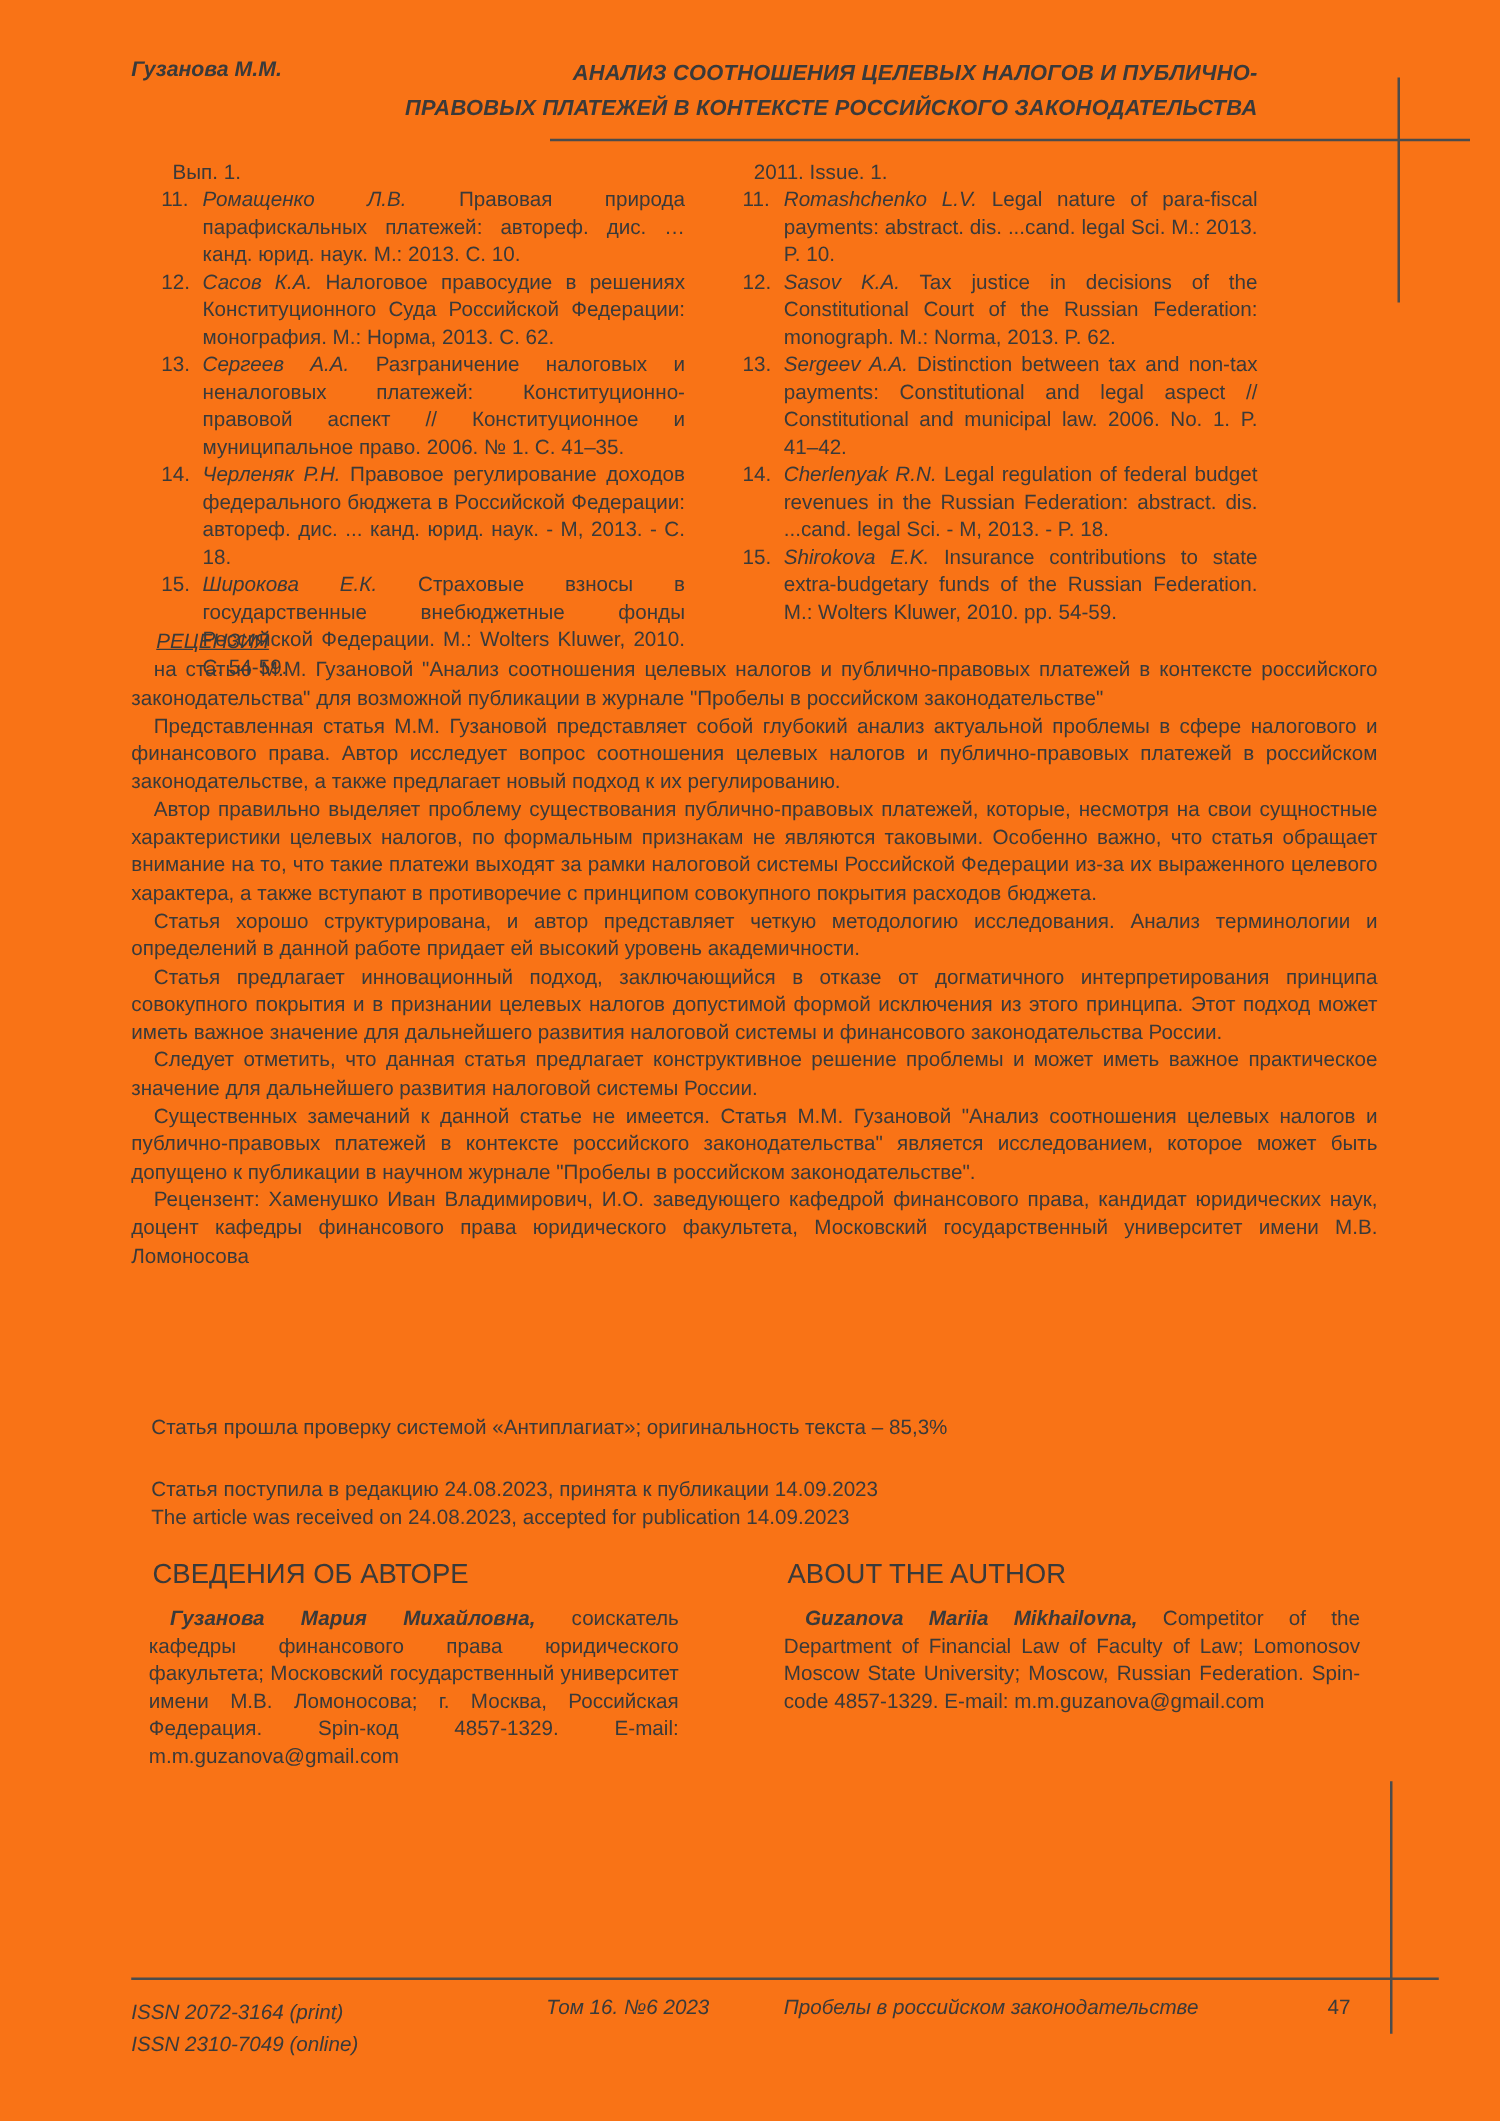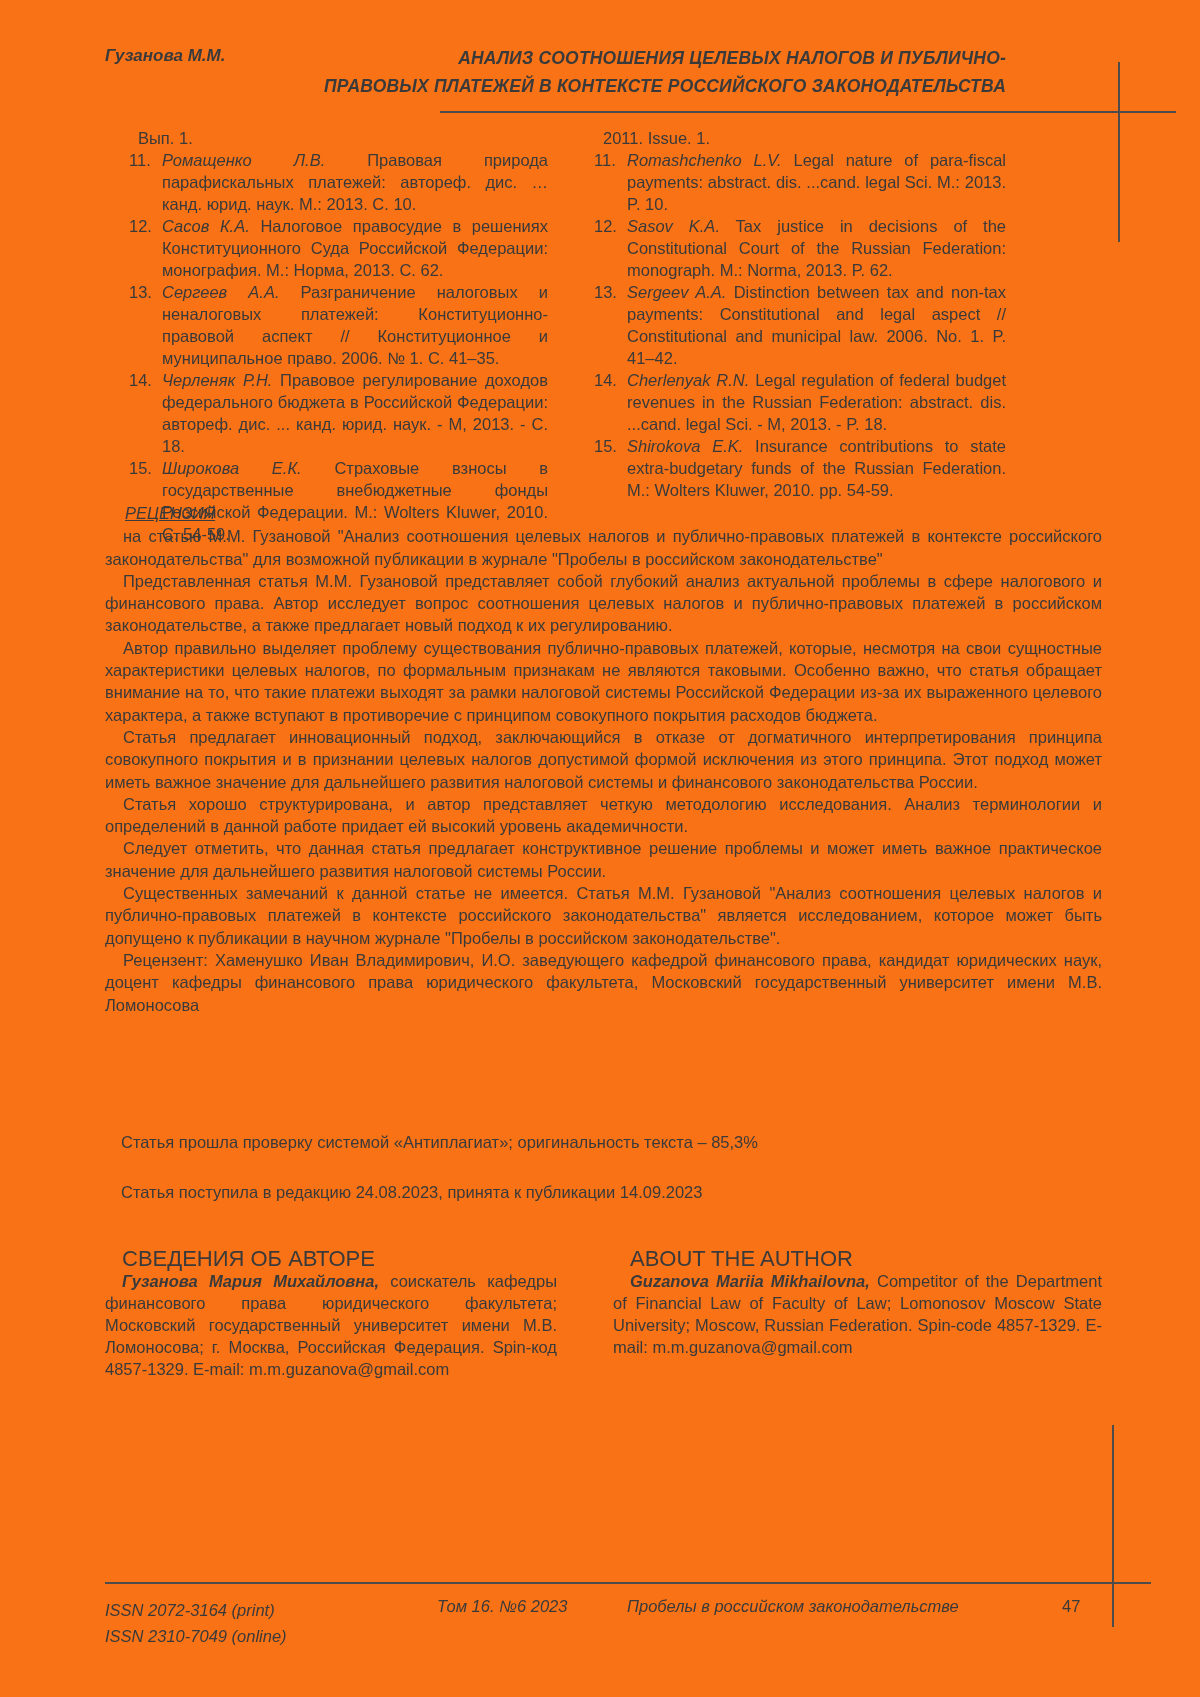--- a/index.html
+++ b/index.html
@@ -46,21 +46,21 @@
   
   .antiplagiat { position:absolute; left:121px; top:1133px; font-size:16.5px; }
   .dates { position:absolute; left:121px; top:1181px; font-size:16.5px; line-height:22px; }
   .dates div { margin:0; }
 
   
   .bio { position:absolute; top:1248px; font-size:16.5px; line-height:22px; }
   .bio-ru { left:105px; width:452px; }
   .bio-en { left:613px; width:489px; }
   .bio-heading { margin:0 0 0 17px; font-weight:normal; font-size:22px; }
-  .bio-text { margin:0; text-align:justify; text-indent:17px; }
+  .bio-text { margin:14px; text-align:justify; text-indent:17px; }
   .bio-name { font-weight:bold; font-style:italic; }
 
   
   .footer-issn { position:absolute; left:105px; top:1597px; font-style:italic; font-size:16.5px; line-height:26px; }
   .footer-volume { position:absolute; left:437px; top:1597px; font-style:italic; font-size:16.5px; }
   .footer-journal { position:absolute; left:627px; top:1597px; font-style:italic; font-size:16.5px; }
   .footer-page { position:absolute; left:1062px; top:1597px; font-size:16.5px; }
 </style>
 </head>
 <body>
@@ -121,31 +121,32 @@
       <span class="ref-num">15.</span>
       <span class="ref-body"><span class="ref-author">Shirokova E.K.</span> <span>Insurance contributions to state extra-budgetary funds of the Russian Federation. M.: Wolters Kluwer, 2010. pp. 54-59.</span></span>
     </div>
   </div>
 
   <div class="review">
     <h2 class="review-heading">РЕЦЕНЗИЯ</h2>
     <p>на статью М.М. Гузановой "Анализ соотношения целевых налогов и публично-правовых платежей в контексте российского законодательства" для возможной публикации в журнале "Пробелы в российском законодательстве"</p>
     <p>Представленная статья М.М. Гузановой представляет собой глубокий анализ актуальной проблемы в сфере налогового и финансового права. Автор исследует вопрос соотношения целевых налогов и публично-правовых платежей в российском законодательстве, а также предлагает новый подход к их регулированию.</p>
     <p>Автор правильно выделяет проблему существования публично-правовых платежей, которые, несмотря на свои сущностные характеристики целевых налогов, по формальным признакам не являются таковыми. Особенно важно, что статья обращает внимание на то, что такие платежи выходят за рамки налоговой системы Российской Федерации из-за их выраженного целевого характера, а также вступают в противоречие с принципом совокупного покрытия расходов бюджета.</p>
+    <p>Статья хорошо структурирована, и автор представляет четкую методологию исследования. Анализ терминологии и определений в данной работе придает ей высокий уровень академичности.</p>
     <p>Статья предлагает инновационный подход, заключающийся в отказе от догматичного интерпретирования принципа совокупного покрытия и в признании целевых налогов допустимой формой исключения из этого принципа. Этот подход может иметь важное значение для дальнейшего развития налоговой системы и финансового законодательства России.</p>
-    <p>Статья хорошо структурирована, и автор представляет четкую методологию исследования. Анализ терминологии и определений в данной работе придает ей высокий уровень академичности.</p>
     <p>Следует отметить, что данная статья предлагает конструктивное решение проблемы и может иметь важное практическое значение для дальнейшего развития налоговой системы России.</p>
     <p>Существенных замечаний к данной статье не имеется. Статья М.М. Гузановой "Анализ соотношения целевых налогов и публично-правовых платежей в контексте российского законодательства" является исследованием, которое может быть допущено к публикации в научном журнале "Пробелы в российском законодательстве".</p>
     <p>Рецензент: Хаменушко Иван Владимирович, И.О. заведующего кафедрой финансового права, кандидат юридических наук, доцент кафедры финансового права юридического факультета, Московский государственный университет имени М.В. Ломоносова</p>
   </div>
 
   <div class="antiplagiat">Статья прошла проверку системой «Антиплагиат»; оригинальность текста – 85,3%</div>
 
   <div class="dates">
     <div>Статья поступила в редакцию 24.08.2023, принята к публикации 14.09.2023</div>
+    <div>The article was received on 24.08.2023, accepted for publication 14.09.2023</div>
   </div>
 
   <div class="bio bio-ru">
     <h3 class="bio-heading">СВЕДЕНИЯ ОБ АВТОРЕ</h3>
     <p class="bio-text"><span class="bio-name">Гузанова Мария Михайловна,</span><span> соискатель кафедры финансового права юридического факультета; Московский государственный университет имени М.В. Ломоносова; г. Москва, Российская Федерация. Spin-код 4857-1329. E-mail: m.m.guzanova@gmail.com</span></p>
   </div>
 
   <div class="bio bio-en">
     <h3 class="bio-heading">ABOUT THE AUTHOR</h3>
     <p class="bio-text"><span class="bio-name">Guzanova Mariia Mikhailovna,</span><span> Competitor of the Department of Financial Law of Faculty of Law; Lomonosov Moscow State University; Moscow, Russian Federation. Spin-code 4857-1329. E-mail: m.m.guzanova@gmail.com</span></p>

